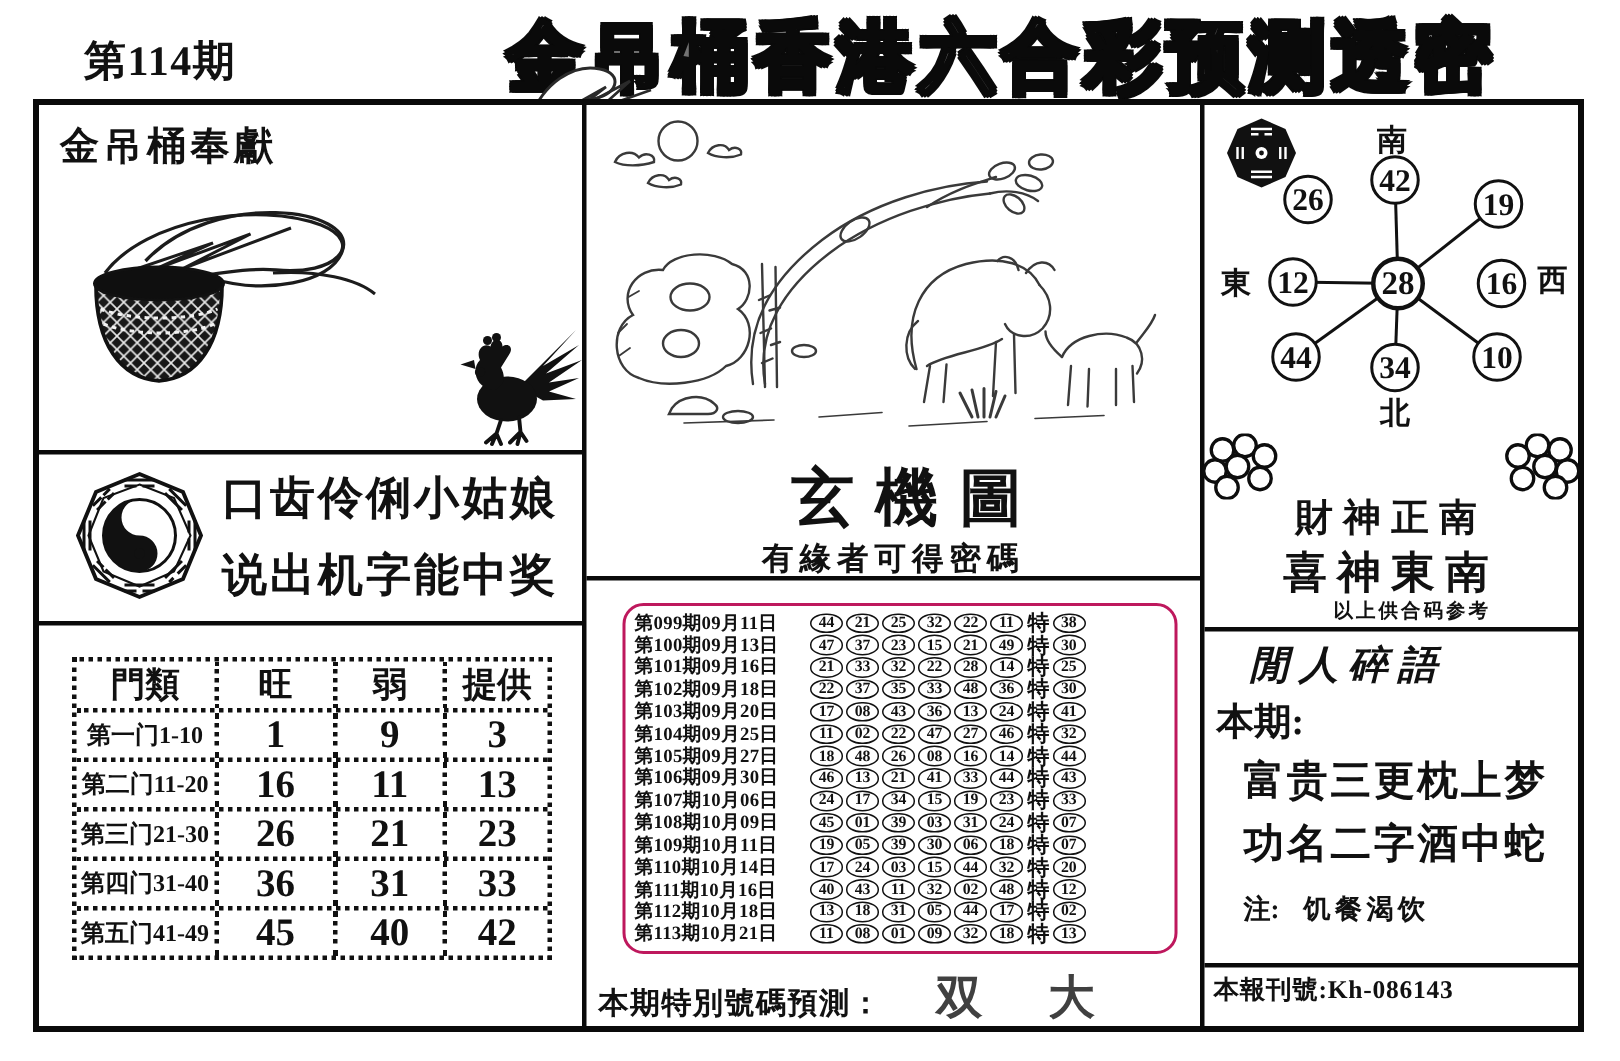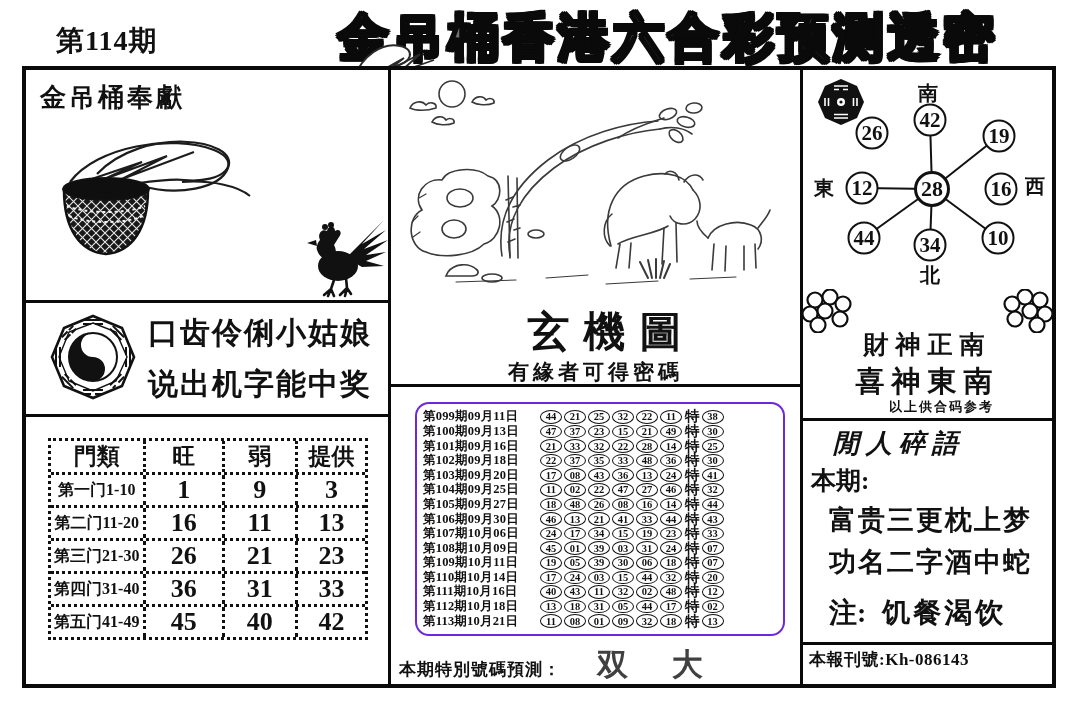--- a/index.html
+++ b/index.html
@@ -44,51 +44,51 @@
   .men-label{font-size:16px;font-weight:bold;}
   .men-num{font-size:26px;font-weight:bold;}
 
   
   .mystery-title{left:16px;top:234px;width:100%;text-align:center;font-size:42px;font-weight:bold;
       letter-spacing:14px;}
   .mystery-caption{left:0;top:288px;width:100%;text-align:center;font-size:21px;font-weight:bold;
       letter-spacing:4px;}
   .mid-hdiv{left:0;top:314px;width:100%;height:3px;background:#0a0a0a;}
 
-  .results-box{left:24px;top:332px;width:370px;height:234px;border:2px solid #6d28d9;
+  .results-box{left:24px;top:332px;width:370px;height:234px;border:2px solid #be185d;
       border-radius:14px;box-sizing:border-box;padding:4px 6px;display:flex;
-      flex-direction:column;justify-content:center;background:#fff;}
+      flex-direction:column;justify-content:space-between;background:#fff;}
   .res-row{display:flex;align-items:center;height:14.6px;white-space:nowrap;}
   .res-period{font-size:12.5px;font-weight:bold;width:117px;letter-spacing:0.2px;}
   .res-nums{display:inline-flex;}
   .oval{display:inline-flex;align-items:center;justify-content:center;width:22px;height:13.5px;
       border:1.4px solid #111;border-radius:50%;font-size:10.5px;font-weight:bold;
       margin-right:2px;box-sizing:border-box;}
   .res-te{font-size:14.5px;font-weight:bold;margin:0 2px 0 1px;}
 
   .prediction-row{left:8px;top:574px;width:398px;display:flex;align-items:baseline;}
-  .prediction-label{font-size:17px;font-weight:bold;letter-spacing:1px;}
+  .prediction-label{font-size:20px;font-weight:bold;letter-spacing:1px;}
   .prediction-value{font-size:31px;font-weight:bold;margin-left:36px;word-spacing:36px;color:#404040;}
 
   
   .banner{left:0;top:224px;width:100%;height:32px;}
   .banner-strip{position:absolute;left:38px;right:38px;top:1px;bottom:1px;background:#0d0d0d;
       display:flex;align-items:center;justify-content:center;}
   .banner-strip span{color:#fff;font-size:19px;font-weight:bold;letter-spacing:6px;}
   .flower-left{position:absolute;left:-2px;top:-5px;}
   .flower-right{position:absolute;right:-2px;top:-5px;}
   .fortune-1{left:0;top:258px;width:100%;text-align:center;font-size:25px;font-weight:bold;letter-spacing:7px;}
   .fortune-2{left:0;top:292px;width:100%;text-align:center;font-size:29px;font-weight:bold;letter-spacing:7px;}
   .note-small{left:0;top:328px;width:100%;text-align:center;font-size:13px;font-weight:bold;letter-spacing:2px;padding-left:28px;box-sizing:border-box;}
   .r-hdiv1{left:0;top:348px;width:100%;}
   .gossip-title{left:30px;top:356px;font-size:26px;font-weight:bold;font-style:italic;letter-spacing:7px;}
   .this-issue{left:8px;top:394px;font-size:25px;font-weight:bold;}
   .poem-1{left:26px;top:432px;font-size:27px;font-weight:bold;letter-spacing:2px;white-space:nowrap;}
   .poem-2{left:26px;top:474px;font-size:27px;font-weight:bold;letter-spacing:2px;white-space:nowrap;}
-  .remark{left:26px;top:524px;font-size:28px;font-weight:bold;}
+  .remark{left:26px;top:524px;font-size:18px;font-weight:bold;}
   .remark .remark-text{margin-left:16px;letter-spacing:3px;}
   .r-hdiv2{left:0;top:572px;width:100%;height:2.5px;background:#0a0a0a;}
   .publication-no{left:6px;top:578px;font-size:17px;font-weight:bold;letter-spacing:0.5px;}
 
   svg text{font-family:"Liberation Serif", serif;}
 </style>
 </head>
 <body>
 
 <div class="abs issue-badge">第114期</div>

